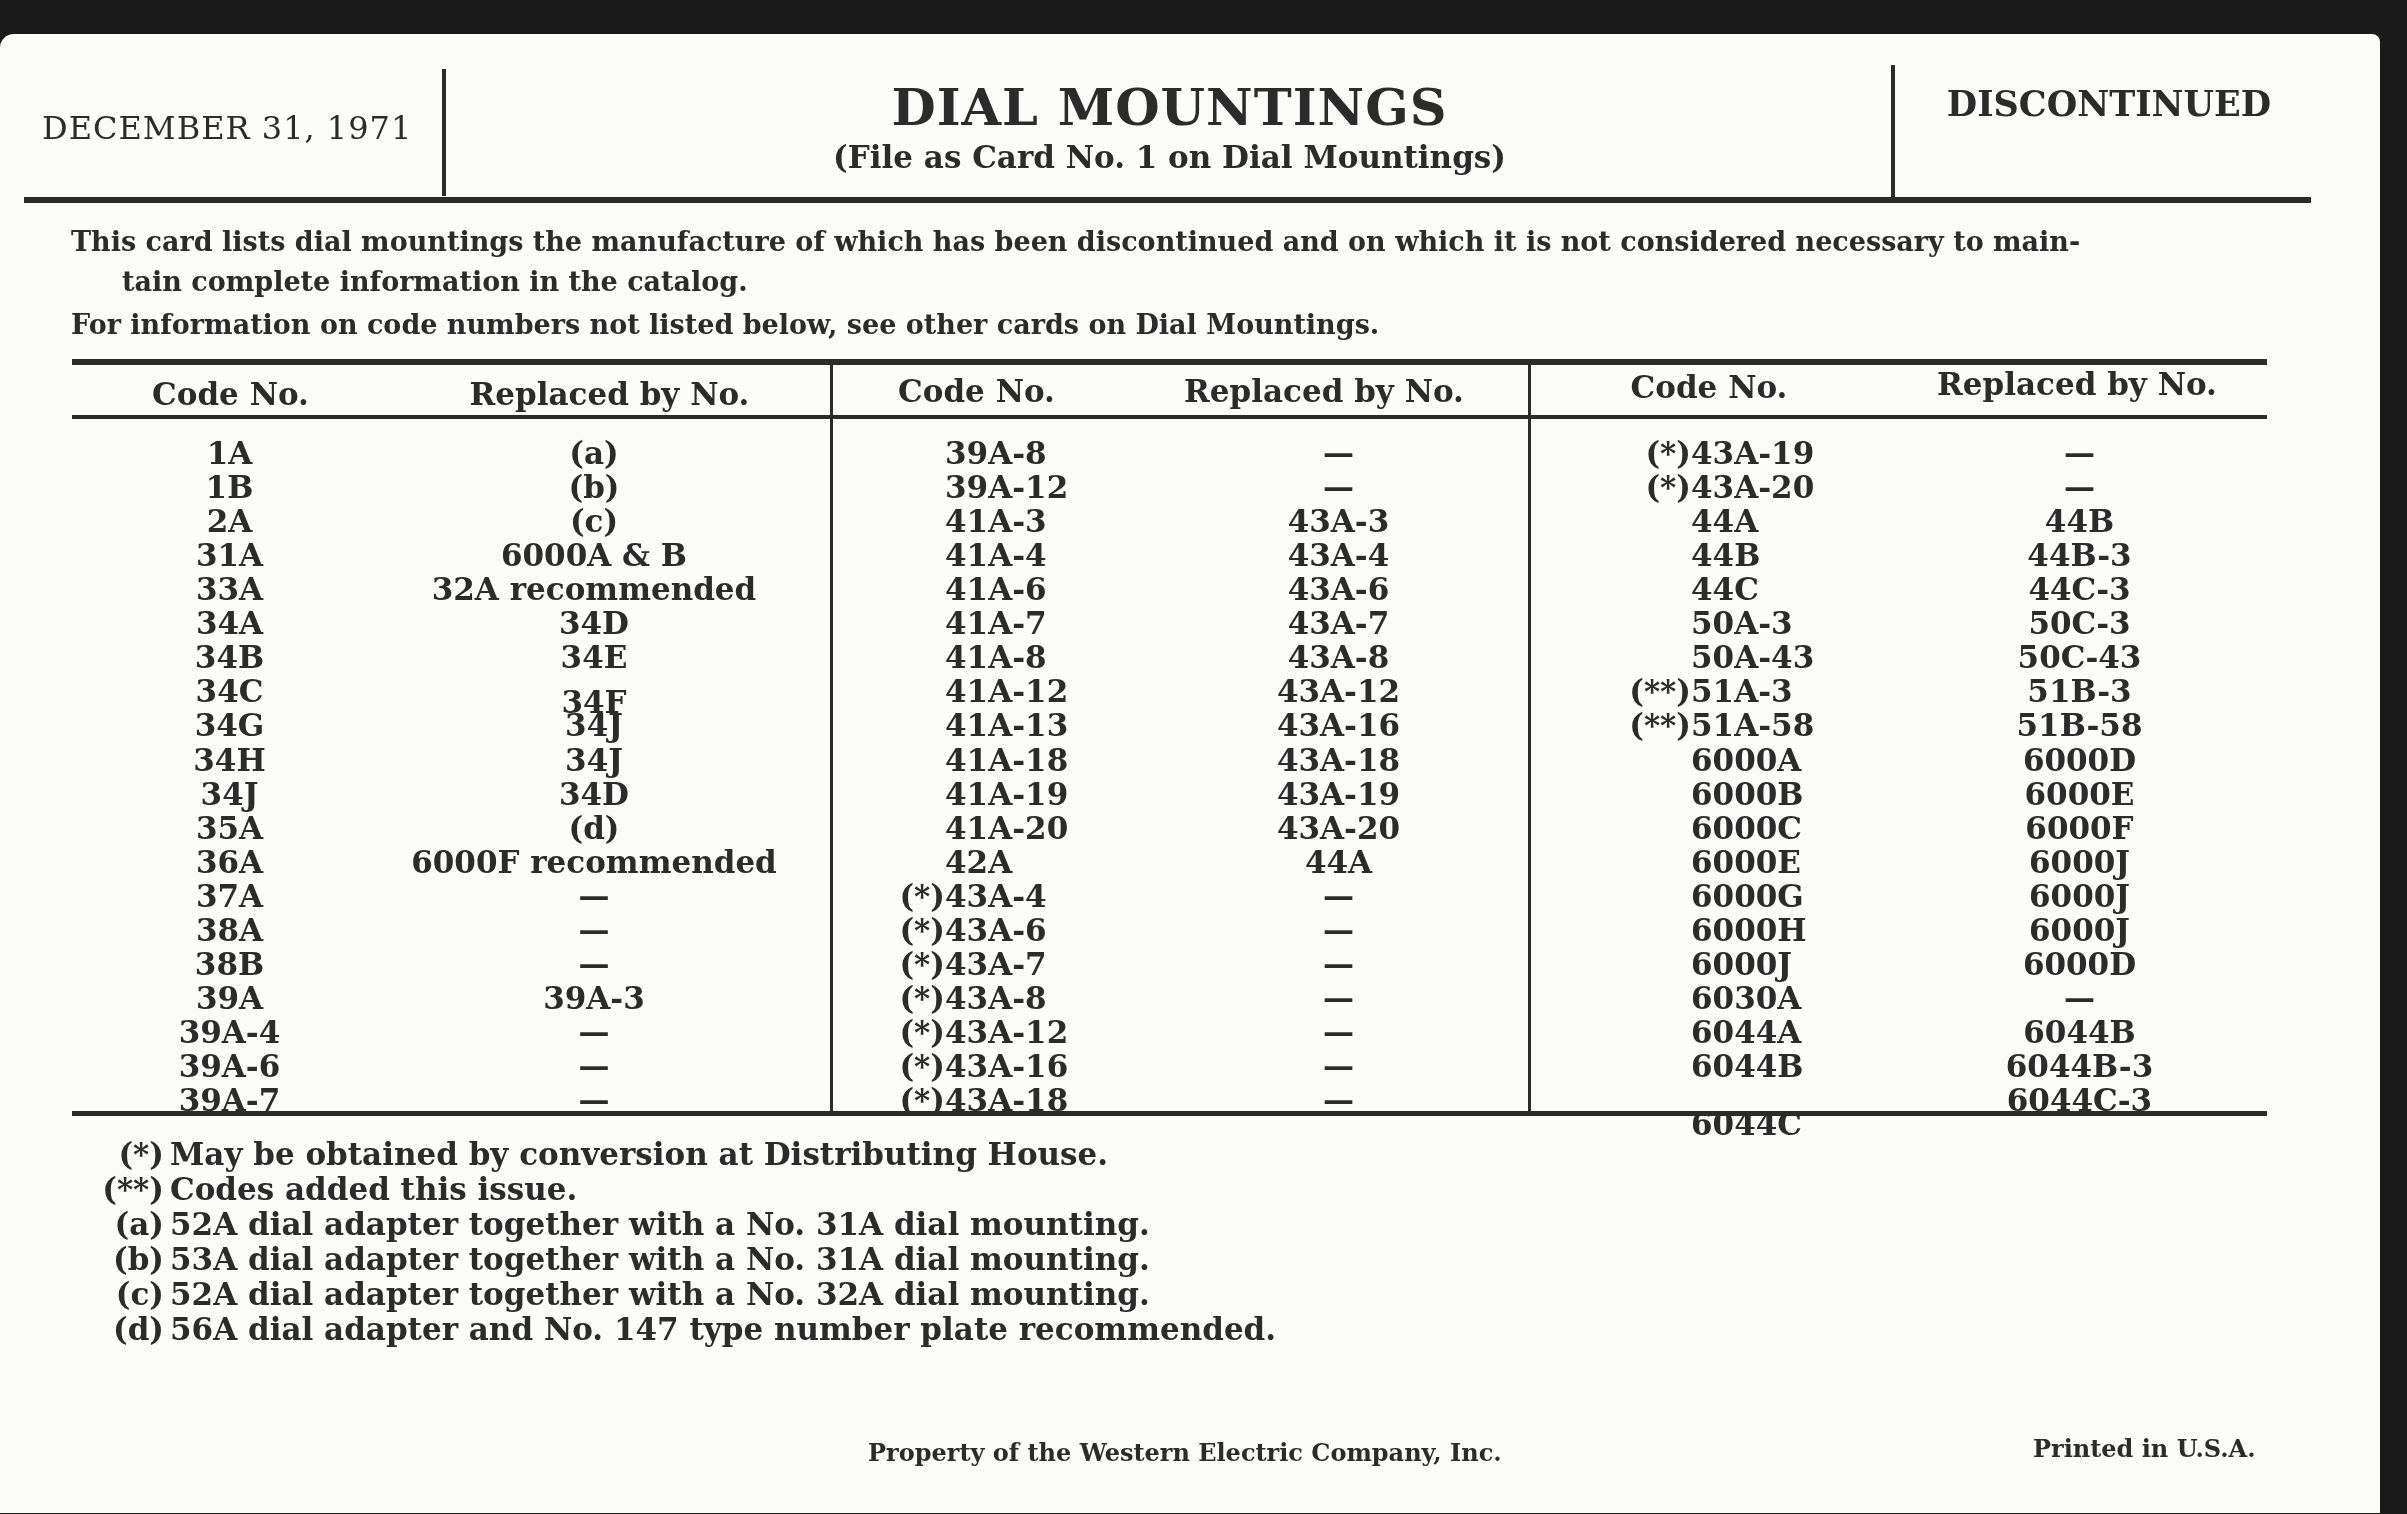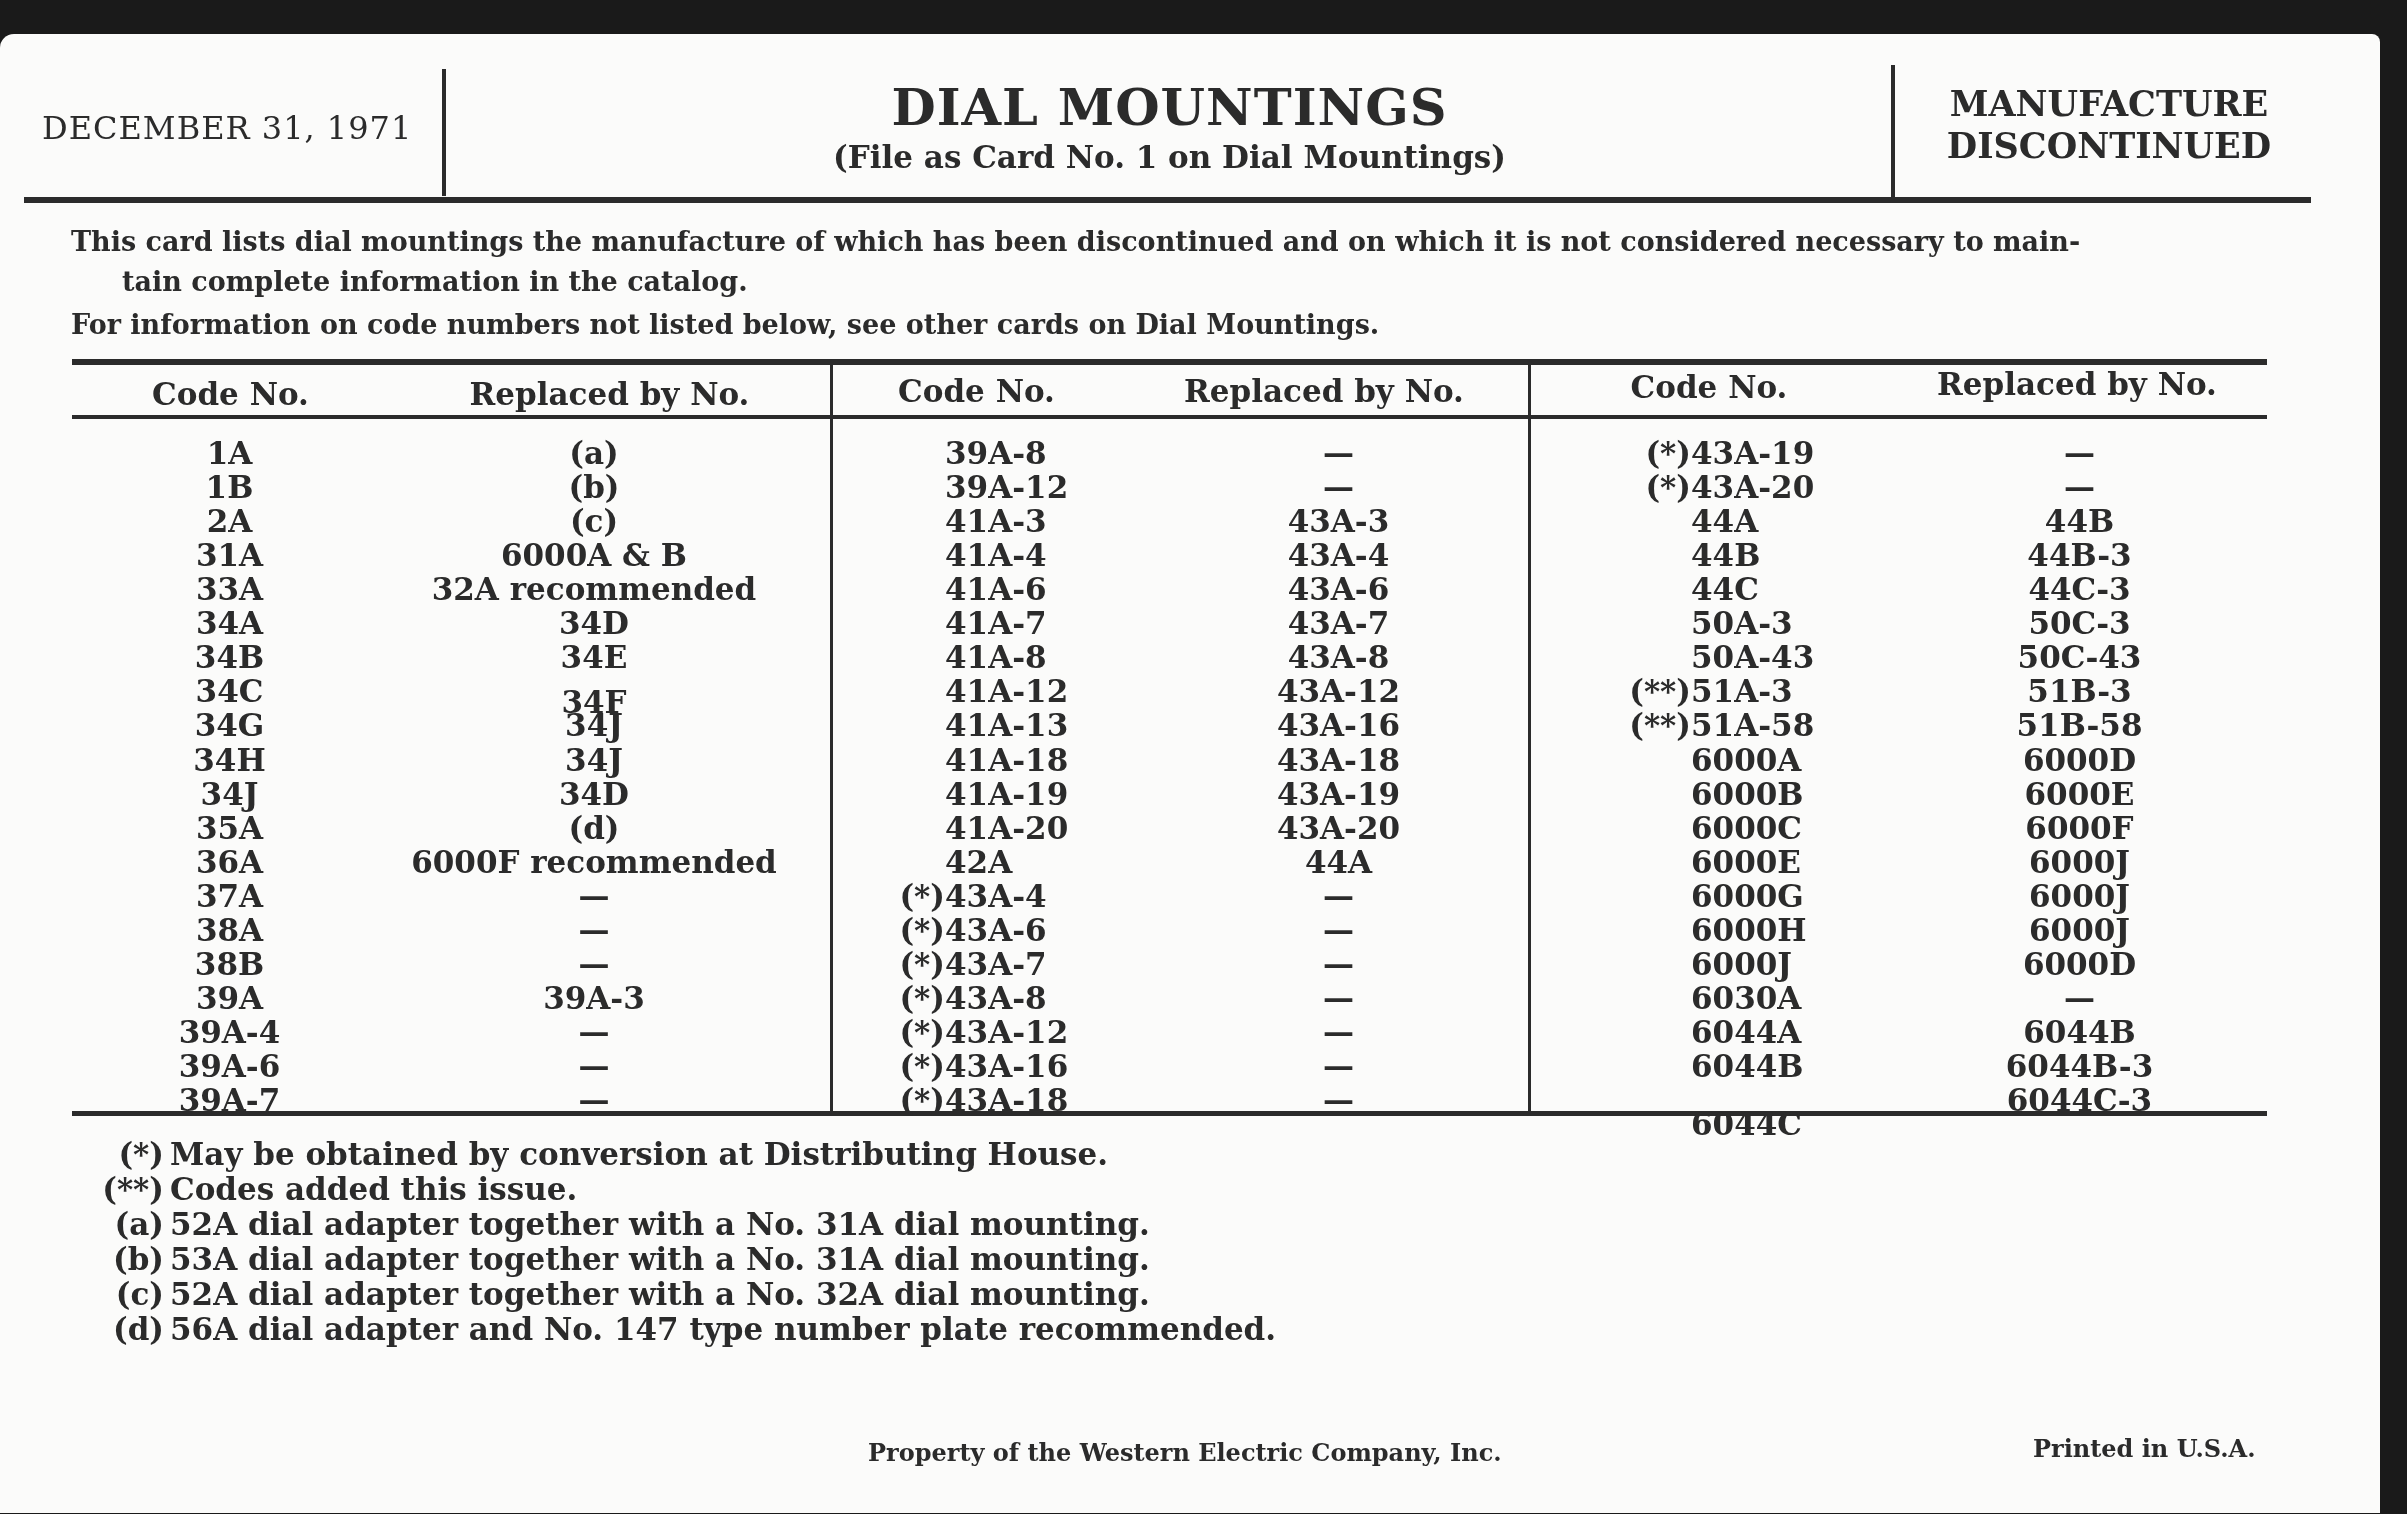--- a/index.html
+++ b/index.html
@@ -28,21 +28,20 @@
 <body>
 
 <div class="card"></div>
 
 <div class="abs hdr-date">DECEMBER 31, 1971</div>
 <div class="abs vline" style="left:442px; top:69px; height:127px;"></div>
 <div class="abs hdr-title">DIAL MOUNTINGS</div>
 <div class="abs hdr-sub">(File as Card No. 1 on Dial Mountings)</div>
 <div class="abs vline" style="left:1891px; top:65px; height:133px;"></div>
 <div class="abs hdr-status">
-  <div>MANUFACTURE</div>
   <div>DISCONTINUED</div>
 </div>
 <div class="abs rule" style="left:24px; top:197px; width:2287px; height:6px;"></div>
 
 <div class="abs intro" style="top:222px;">
   <div>This card lists dial mountings the manufacture of which has been discontinued and on which it is not considered necessary to main-</div>
   <div class="l2">tain complete information in the catalog.</div>
   <div style="margin-top:3px;">For information on code numbers not listed below, see other cards on Dial Mountings.</div>
 </div>
 

